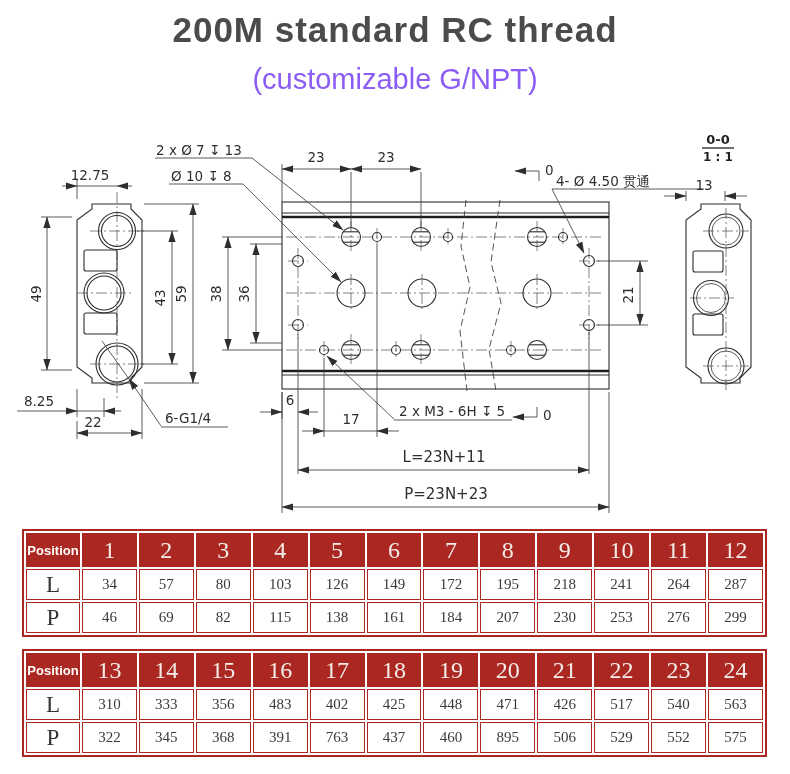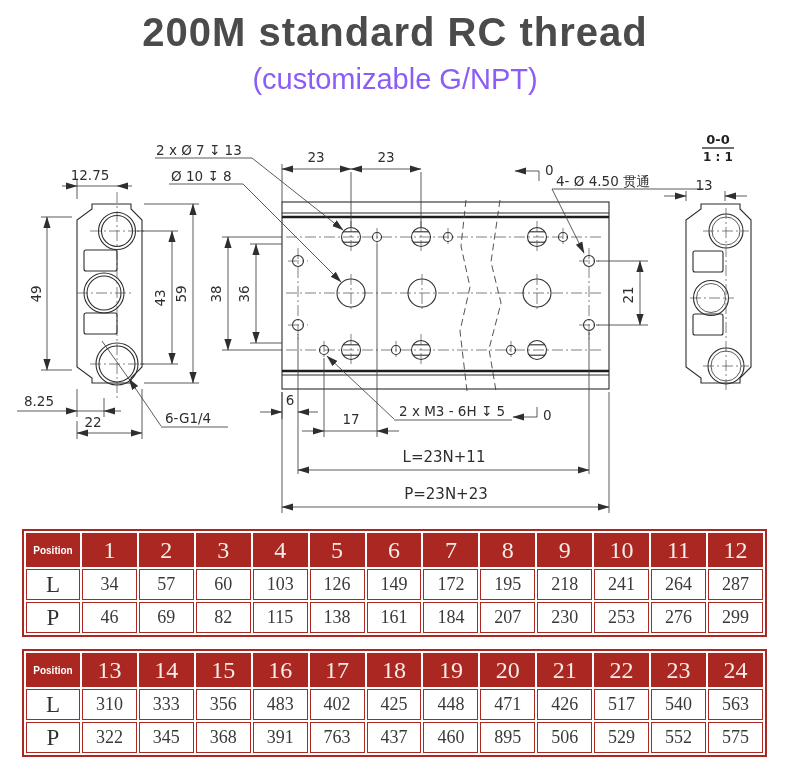--- a/index.html
+++ b/index.html
@@ -1,42 +1,42 @@
 <!DOCTYPE html>
 <html><head>
 <meta charset="utf-8">
 <style>
   :root{ --red:#ab2721; --ink:#2e2e2e; }
   html,body{margin:0;padding:0;background:#fff;}
   #page{position:relative;width:790px;height:774px;background:#fff;overflow:hidden;
         font-family:"Liberation Sans",sans-serif;}
   .title{position:absolute;top:10px;left:0;width:100%;text-align:center;
-         font-size:40px;font-weight:bold;color:#4b4b4b;letter-spacing:1px;}
+         font-size:35px;font-weight:bold;color:#4b4b4b;letter-spacing:1px;}
   .subtitle{position:absolute;top:63px;left:0;width:100%;text-align:center;
          font-size:29px;color:#8b5cf6;}
   #drawing{position:absolute;left:0;top:118px;}
   .ln{stroke:#2d2d2d;stroke-width:1.1;fill:none;stroke-linejoin:miter;}
   .lnthick{stroke:#1d1d1d;stroke-width:2.6;fill:none;}
   .dim{stroke:#3f3f3f;stroke-width:0.85;fill:none;}
   .cl{stroke:#4a4a4a;stroke-width:0.7;fill:none;stroke-dasharray:11 3 2 3;}
   .brk{stroke:#3f3f3f;stroke-width:0.9;fill:none;stroke-dasharray:7 4;}
   .dt{font-family:"DejaVu Sans","Liberation Sans",sans-serif;font-size:13.5px;fill:var(--ink);}
   .dtb{font-size:15px;}
   .sec{font-family:"DejaVu Sans",sans-serif;font-weight:bold;font-size:13px;fill:#222;}
   .sec2{font-size:12px;}
   .tframe{position:absolute;left:22px;width:741px;border:2.5px solid var(--red);background:#fff;}
   #t1{top:529px;} #t2{top:649px;}
   table.spec{width:100%;border-collapse:separate;border-spacing:2px;table-layout:fixed;}
   table.spec th:first-child, table.spec td:first-child{width:52px;}
-  th.corner{font-size:10px;font-weight:bold;color:#fff;background:var(--red);height:32px;}
+  th.corner{font-size:13px;font-weight:bold;color:#fff;background:var(--red);height:32px;}
   th.pos{background:var(--red);color:#f3ece8;font-family:"Liberation Serif",serif;
          font-weight:400;font-size:24px;height:32px;}
   td.rowlab{font-family:"Liberation Serif",serif;font-size:23px;text-align:center;
          border:1.8px solid var(--red);height:27px;color:#333;}
-  td.val{font-family:"Liberation Serif",serif;font-size:18px;text-align:center;
+  td.val{font-family:"Liberation Serif",serif;font-size:15px;text-align:center;
          border:1.8px solid var(--red);color:#3a3a3a;}
 </style>
 </head>
 <body>
 
 <div id="page">
   <div class="title">200M standard RC thread</div>
   <div class="subtitle">(customizable G/NPT)</div>
 
   <svg id="drawing" width="790" height="402" viewBox="0 118 790 402" xmlns="http://www.w3.org/2000/svg">
@@ -281,21 +281,21 @@
             <th class="pos">10</th>
             <th class="pos">11</th>
             <th class="pos">12</th>
           </tr>
         </thead>
         <tbody>
           <tr>
             <td class="rowlab">L</td>
             <td class="val">34</td>
             <td class="val">57</td>
-            <td class="val">60</td>
+            <td class="val">80</td>
             <td class="val">103</td>
             <td class="val">126</td>
             <td class="val">149</td>
             <td class="val">172</td>
             <td class="val">195</td>
             <td class="val">218</td>
             <td class="val">241</td>
             <td class="val">264</td>
             <td class="val">287</td>
           </tr>

